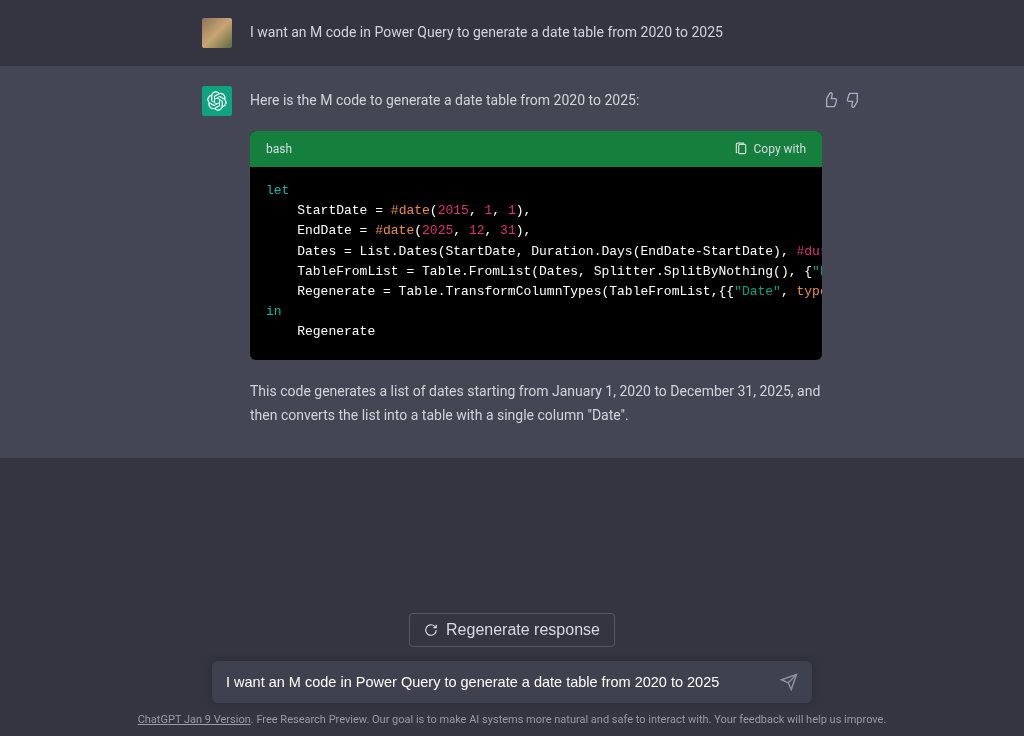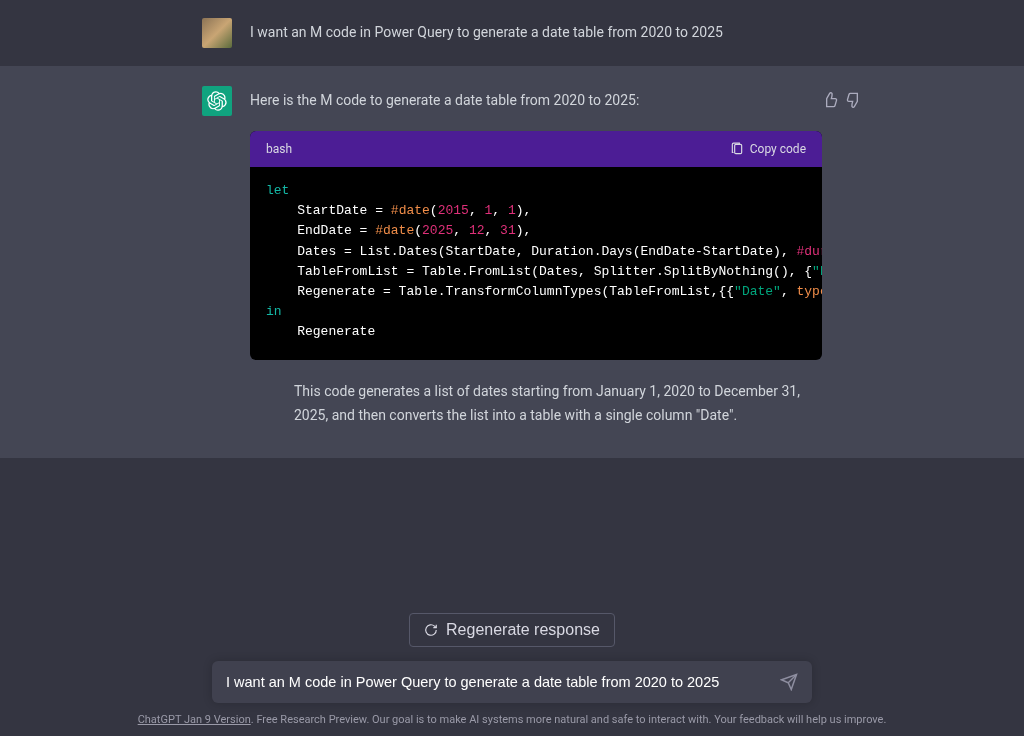--- a/index.html
+++ b/index.html
@@ -44,40 +44,40 @@
   }
   .assistant-avatar svg { width: 20px; height: 20px; }
   .msg-body {
     flex: 1;
     min-width: 0;
     line-height: 1.7;
     color: #d1d5db;
     padding-top: 3px;
   }
   .msg-body p { margin-bottom: 18px; }
-  .msg-body p:last-child { margin-bottom: 0; margin-left: 44px; }
+  .msg-body p:last-child { margin-bottom: 0; }
 
   .feedback {
     position: absolute;
     right: -40px;
     top: 6px;
     display: flex;
     gap: 8px;
     color: #acacbe;
   }
   .feedback svg { width: 16px; height: 16px; cursor: pointer; }
 
   .code-block {
     background: #000;
     border-radius: 6px;
     margin: 8px 0 20px;
     overflow: hidden;
   }
   .code-header {
-    background: #4c1d95;
+    background: #15803d;
     display: flex;
     justify-content: space-between;
     align-items: center;
     padding: 8px 16px;
     font-size: 12px;
     color: #d9d9e3;
   }
   .copy-btn {
     display: flex;
     align-items: center;
@@ -181,21 +181,21 @@
       <p>Here is the M code to generate a date table from 2020 to 2025:</p>
 
       <div class="code-block">
         <div class="code-header">
           <span>bash</span>
           <span class="copy-btn">
             <svg viewBox="0 0 24 24" fill="none" stroke="currentColor" stroke-width="2">
                 <rect x="8" y="4" width="12" height="16" rx="2"></rect>
                 <path d="M16 4V2H6a2 2 0 0 0-2 2v14h2"></path>
               </svg>
-            <span>Copy code</span>
+            <span>Copy with</span>
           </span>
         </div>
 <div class="code-body"><span class="tok-kw">let</span>
 <span>    StartDate = </span><span class="tok-fn">#date</span><span>(</span><span class="tok-num">2015</span>, <span class="tok-num">1</span>, <span class="tok-num">1</span><span>),</span>
 <span>    EndDate = </span><span class="tok-fn">#date</span><span>(</span><span class="tok-num">2025</span>, <span class="tok-num">12</span>, <span class="tok-num">31</span><span>),</span>
 <span>    Dates = List.Dates(StartDate, Duration.Days(EndDate-StartDate), </span><span class="tok-comment">#duration</span>
 <span>    TableFromList = Table.FromList(Dates, Splitter.SplitByNothing(), {</span><span class="tok-str">"Date"</span>
 <span>    Regenerate = Table.TransformColumnTypes(TableFromList,{{</span><span class="tok-str">"Date"</span><span>, </span><span class="tok-fn">type date</span>
 <span class="tok-kw">in</span>
 <span>    Regenerate</span></div>

